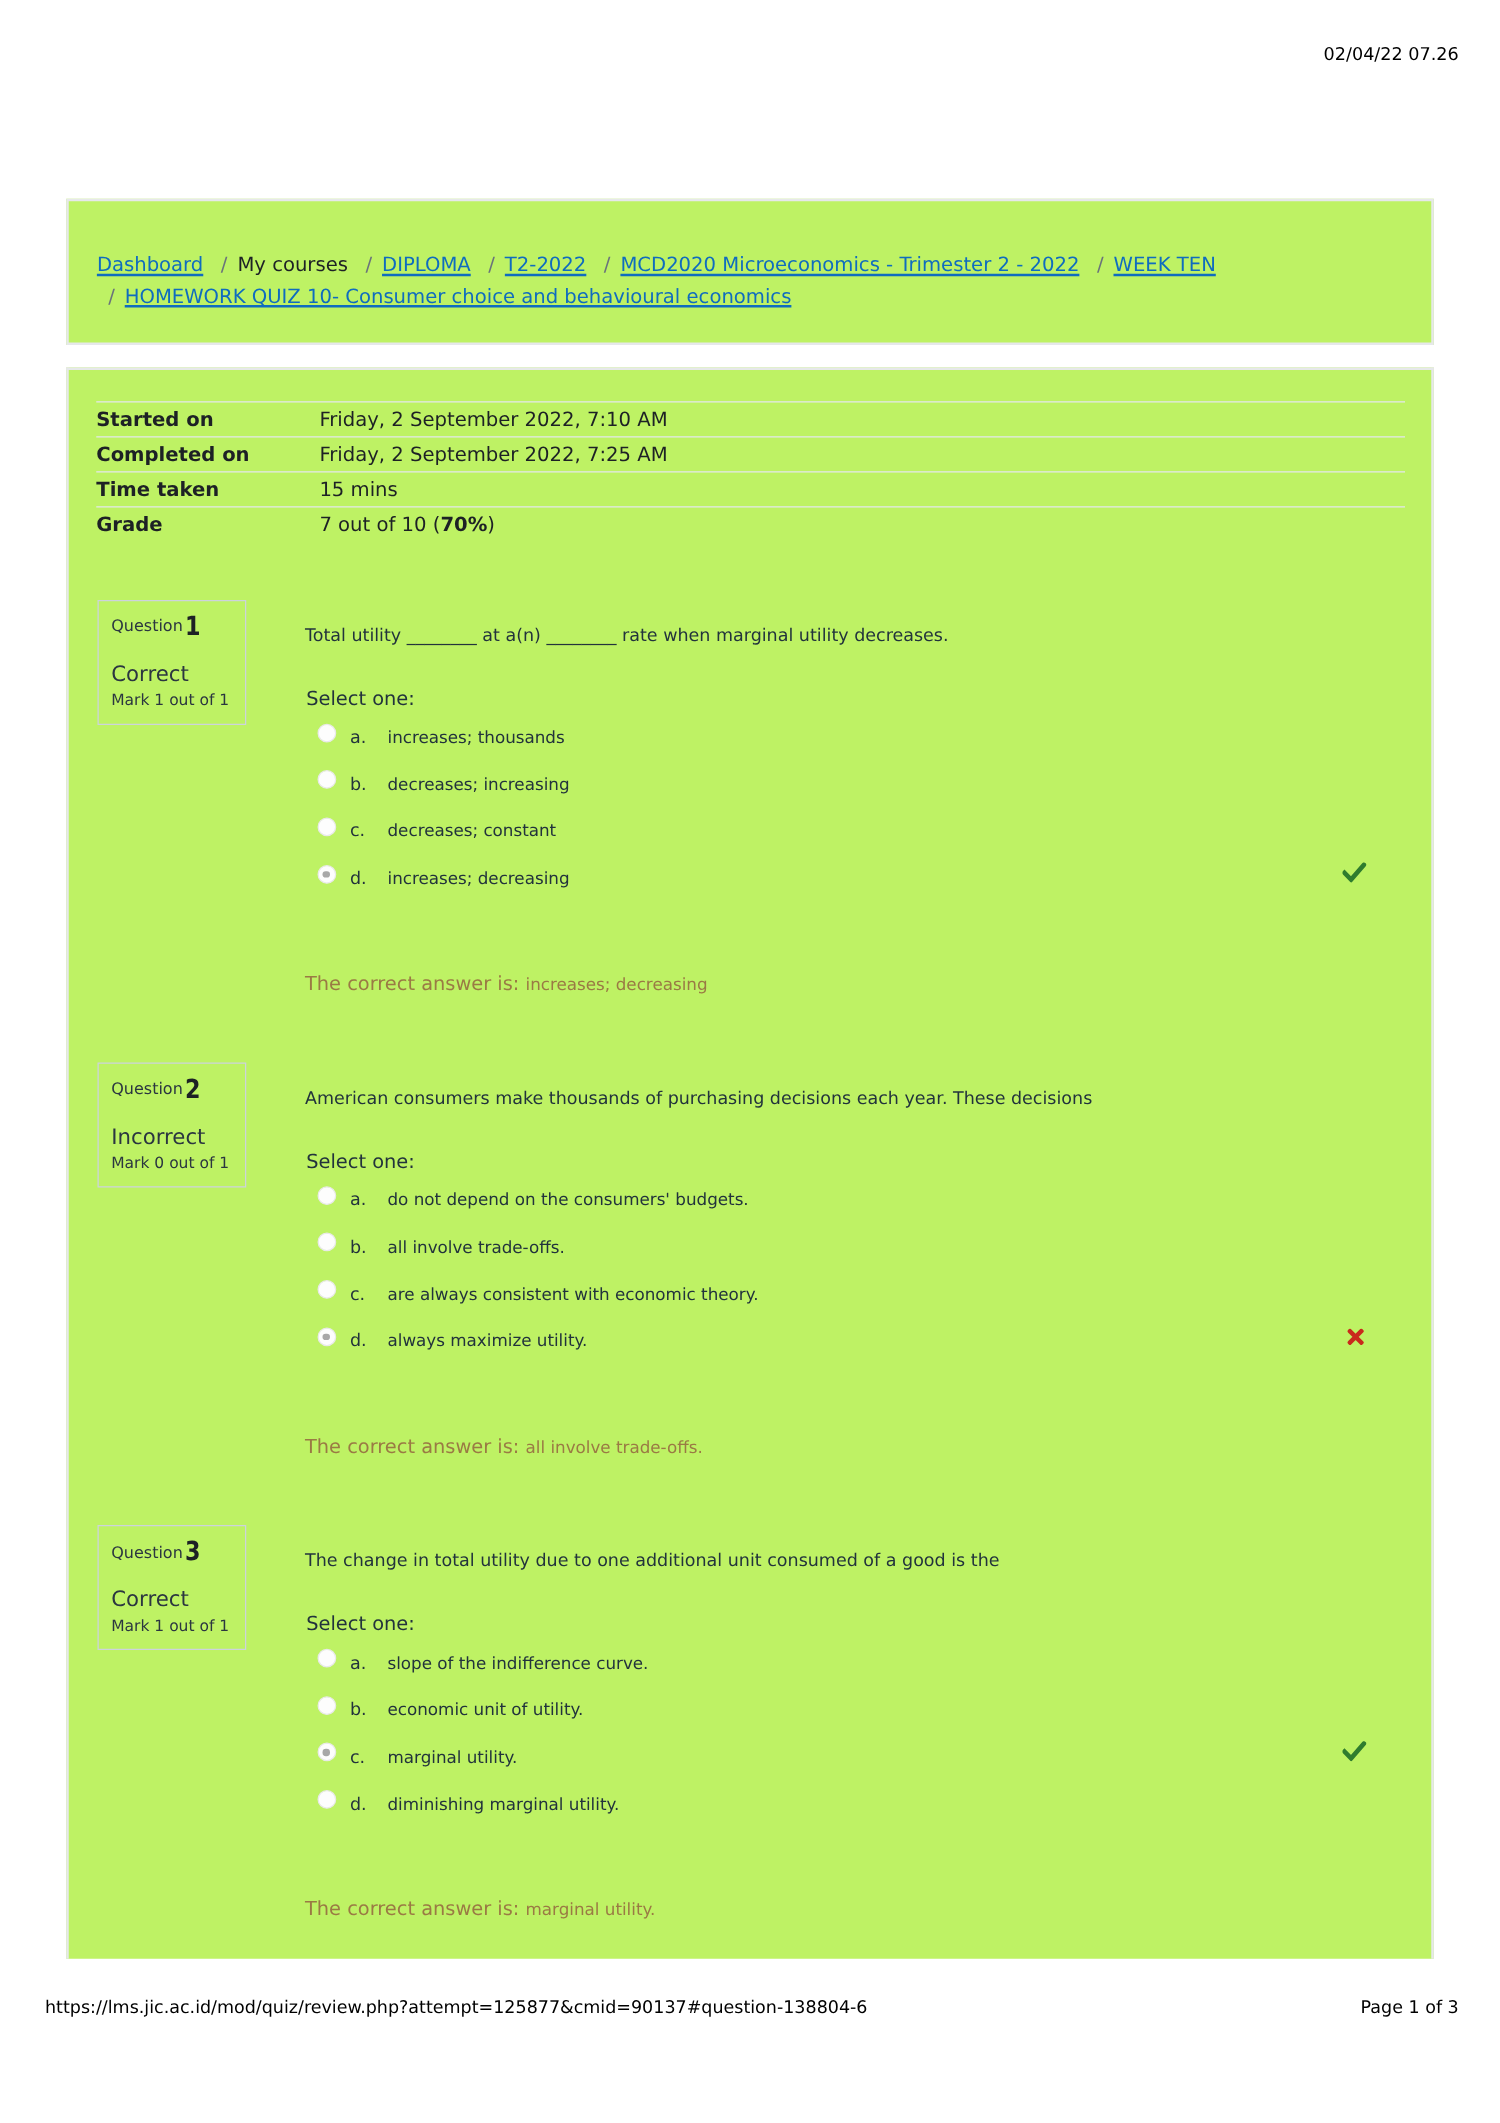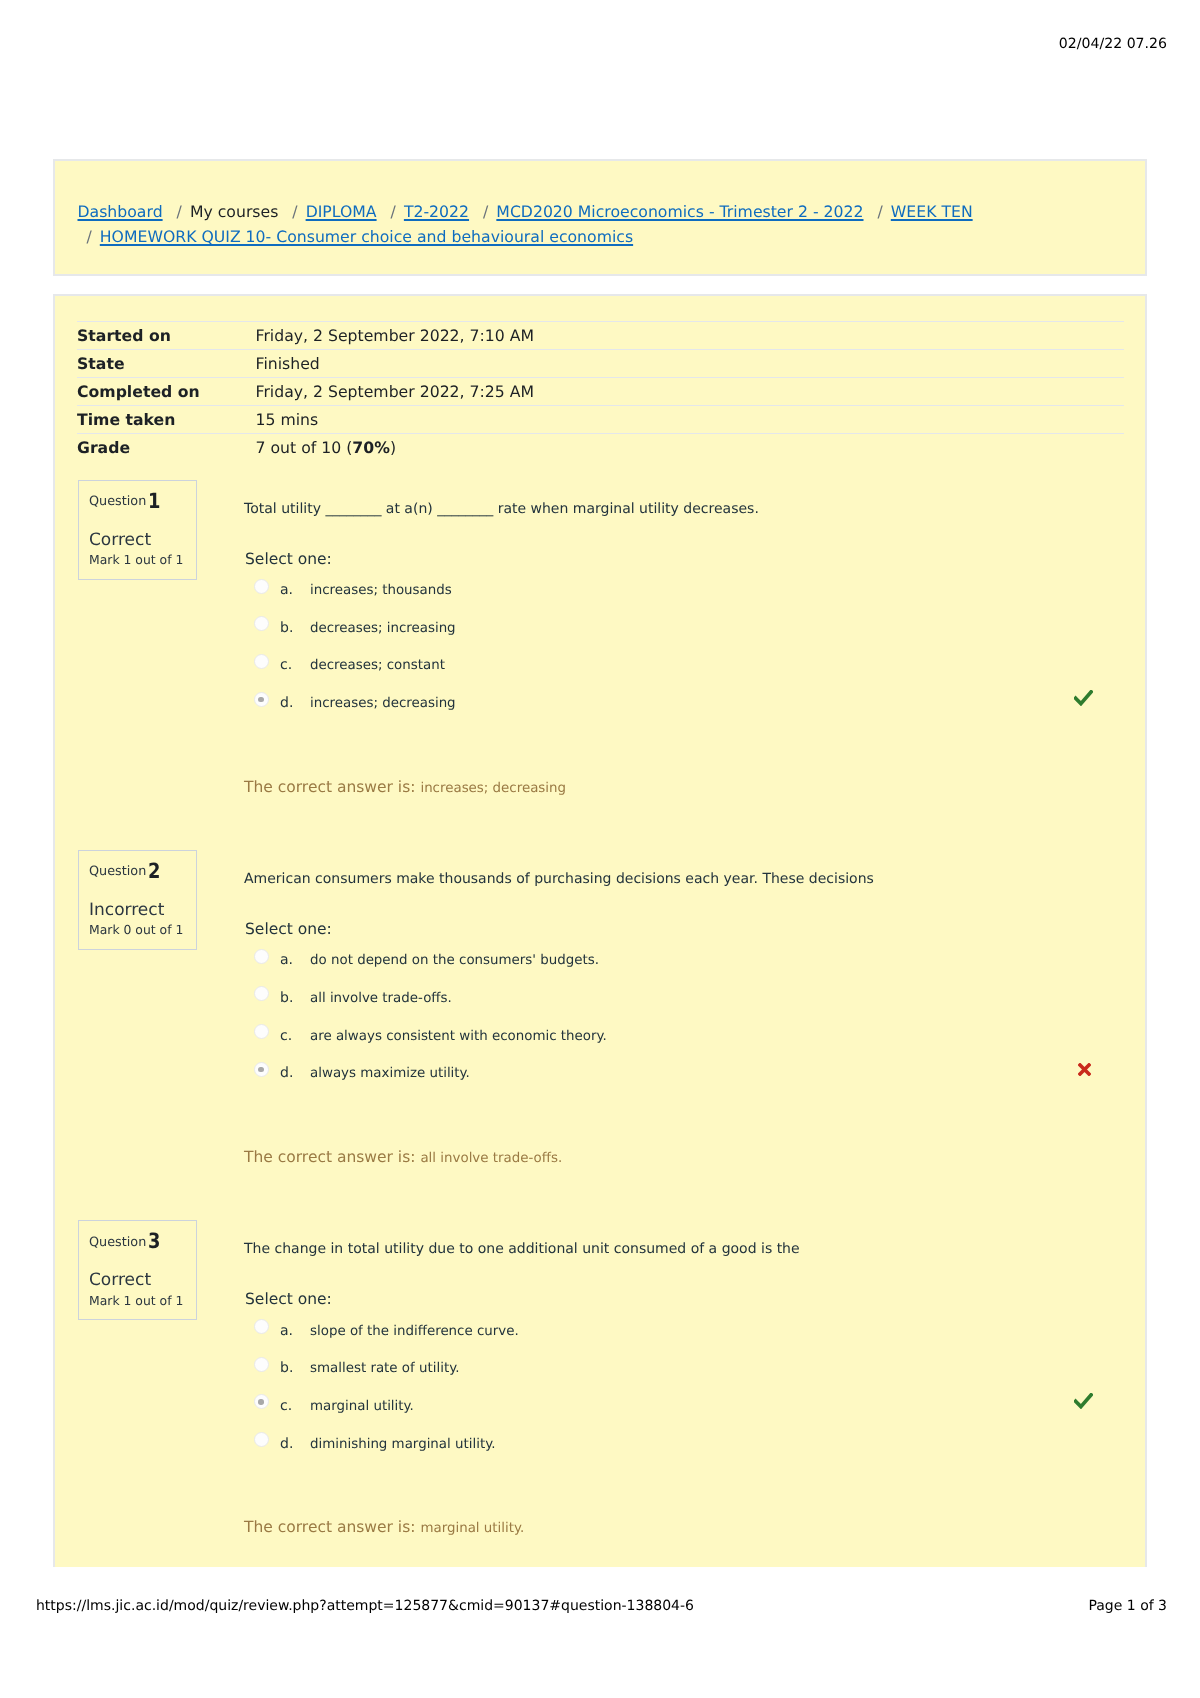--- a/index.html
+++ b/index.html
@@ -10,21 +10,21 @@
   .page{position:relative;width:1200px;height:1698px;overflow:hidden;background:#fff;
          filter:opacity(100%);}
 
   
   .print-title{position:absolute;left:36.2px;top:35.8px;font-size:14.1px;color:#000;white-space:nowrap;line-height:16px;}
   .print-date{position:absolute;right:33px;top:35.8px;font-size:14.1px;color:#000;white-space:nowrap;line-height:16px;}
   .print-url{position:absolute;left:36px;top:1597.5px;font-size:14px;color:#000;white-space:nowrap;line-height:16px;}
   .print-page{position:absolute;right:33px;top:1597.5px;font-size:14px;color:#000;white-space:nowrap;line-height:16px;}
 
   
-  .card{position:absolute;border:2px solid #e6e8ea;background:#fef9c3;box-sizing:border-box;}
+  .card{position:absolute;border:2px solid #e6e8ea;background:#bef264;box-sizing:border-box;}
   #breadcrumb-card{left:52.5px;top:158.5px;width:1094px;height:117.5px;}
   #attempt-card{left:52.5px;top:294px;width:1094px;height:1273px;border-bottom:none;}
 
   
   .bc{position:absolute;left:23px;top:38.3px;width:1046px;font-size:15.7px;line-height:25.4px;color:#1d2125;}
   .bc a,.bc .plain{white-space:nowrap;}
   .bc a{color:#0f6cbf;text-decoration:underline;text-underline-offset:1.5px;text-decoration-thickness:2px;}
   .bc .bcgrp{white-space:nowrap;}
   .bc .sep{color:#6a737b;padding:0 8px 0 9px;}
   .bc .plain{color:#1d2125;}
@@ -76,24 +76,20 @@
   </div>
 
   <div class="card" id="attempt-card">
     <table class="summary">
       <tbody id="summary-body">
           <tr>
             <td class="k">Started on</td>
             <td class="v">Friday, 2 September 2022, 7:10 AM</td>
           </tr>
           <tr>
-            <td class="k">State</td>
-            <td class="v">Finished</td>
-          </tr>
-          <tr>
             <td class="k">Completed on</td>
             <td class="v">Friday, 2 September 2022, 7:25 AM</td>
           </tr>
           <tr>
             <td class="k">Time taken</td>
             <td class="v">15 mins</td>
           </tr>
           <tr>
             <td class="k">Grade</td>
             <td class="v"><span>7 out of 10 (</span><b>70%</b><span>)</span></td>
@@ -186,21 +182,21 @@
             <div class="prompt">Select one:</div>
             <div class="answers">
               <div class="opt">
                 <span class="radio"></span>
                 <span class="oletter">a.</span>
                 <span class="otext">slope of the indifference curve.</span>
               </div>
               <div class="opt">
                 <span class="radio"></span>
                 <span class="oletter">b.</span>
-                <span class="otext">smallest rate of utility.</span>
+                <span class="otext">economic unit of utility.</span>
               </div>
               <div class="opt">
                 <span class="radio on"></span>
                 <span class="oletter">c.</span>
                 <span class="otext">marginal utility.</span>
                 <span class="mark-icon"><svg class="ico-check" width="19" height="16" viewBox="0 0 19 16" aria-hidden="true">
                     <path d="M1.6 8.2 L6.9 13.6 L17.1 1.9" fill="none" stroke="#2f7c2e" stroke-width="3.7" stroke-linecap="square" stroke-linejoin="miter"></path>
                   </svg></span>
               </div>
               <div class="opt">

